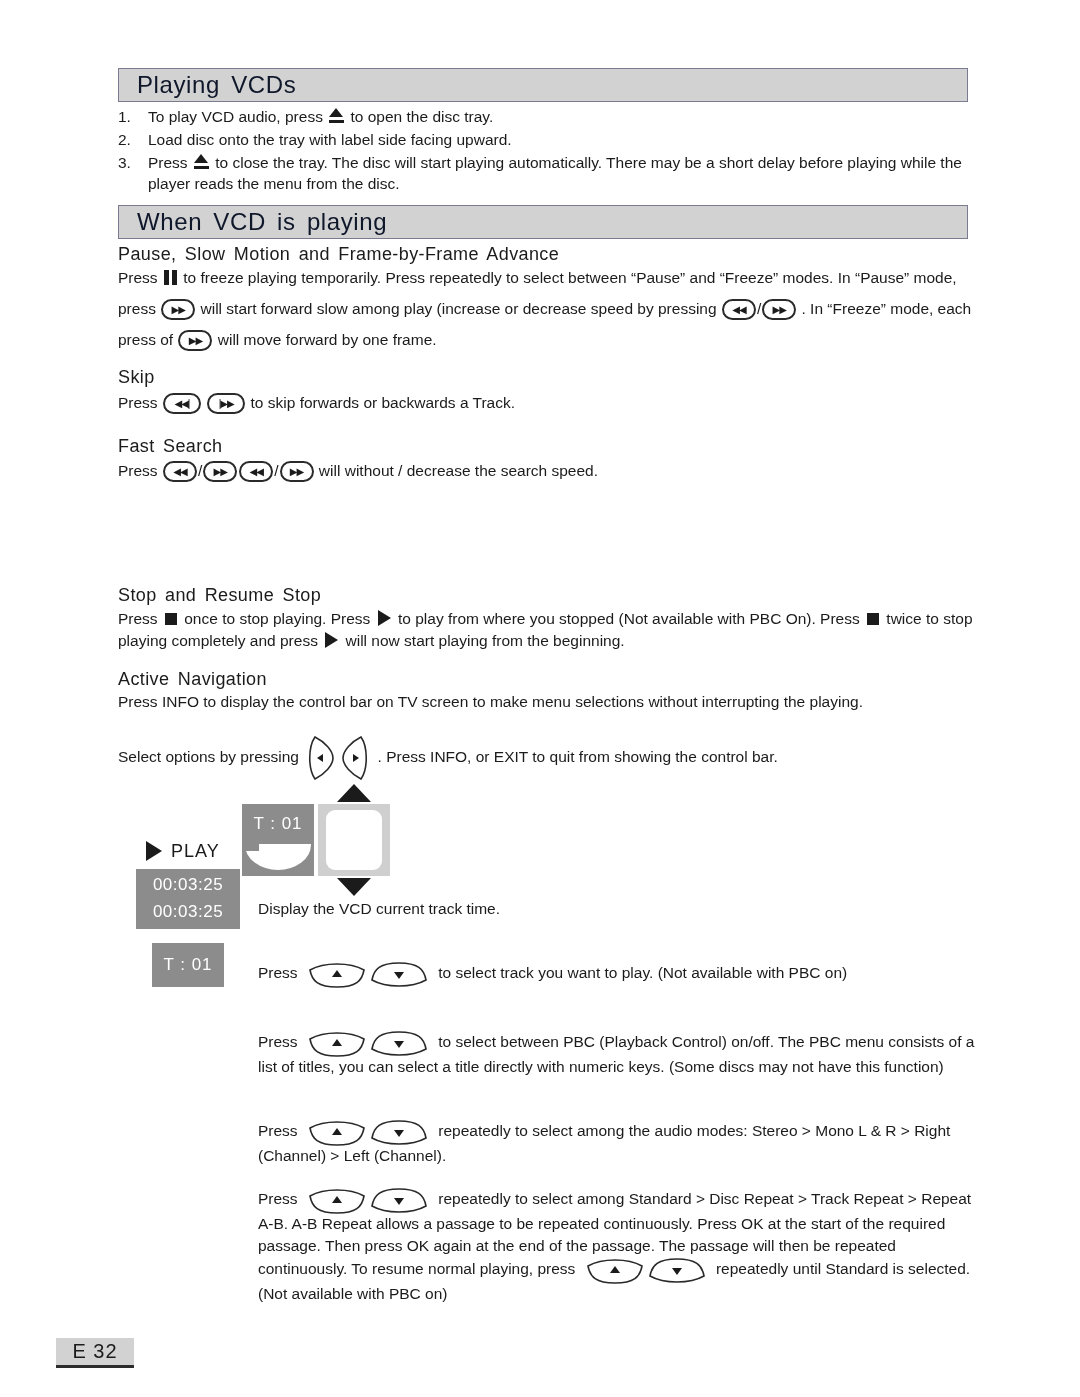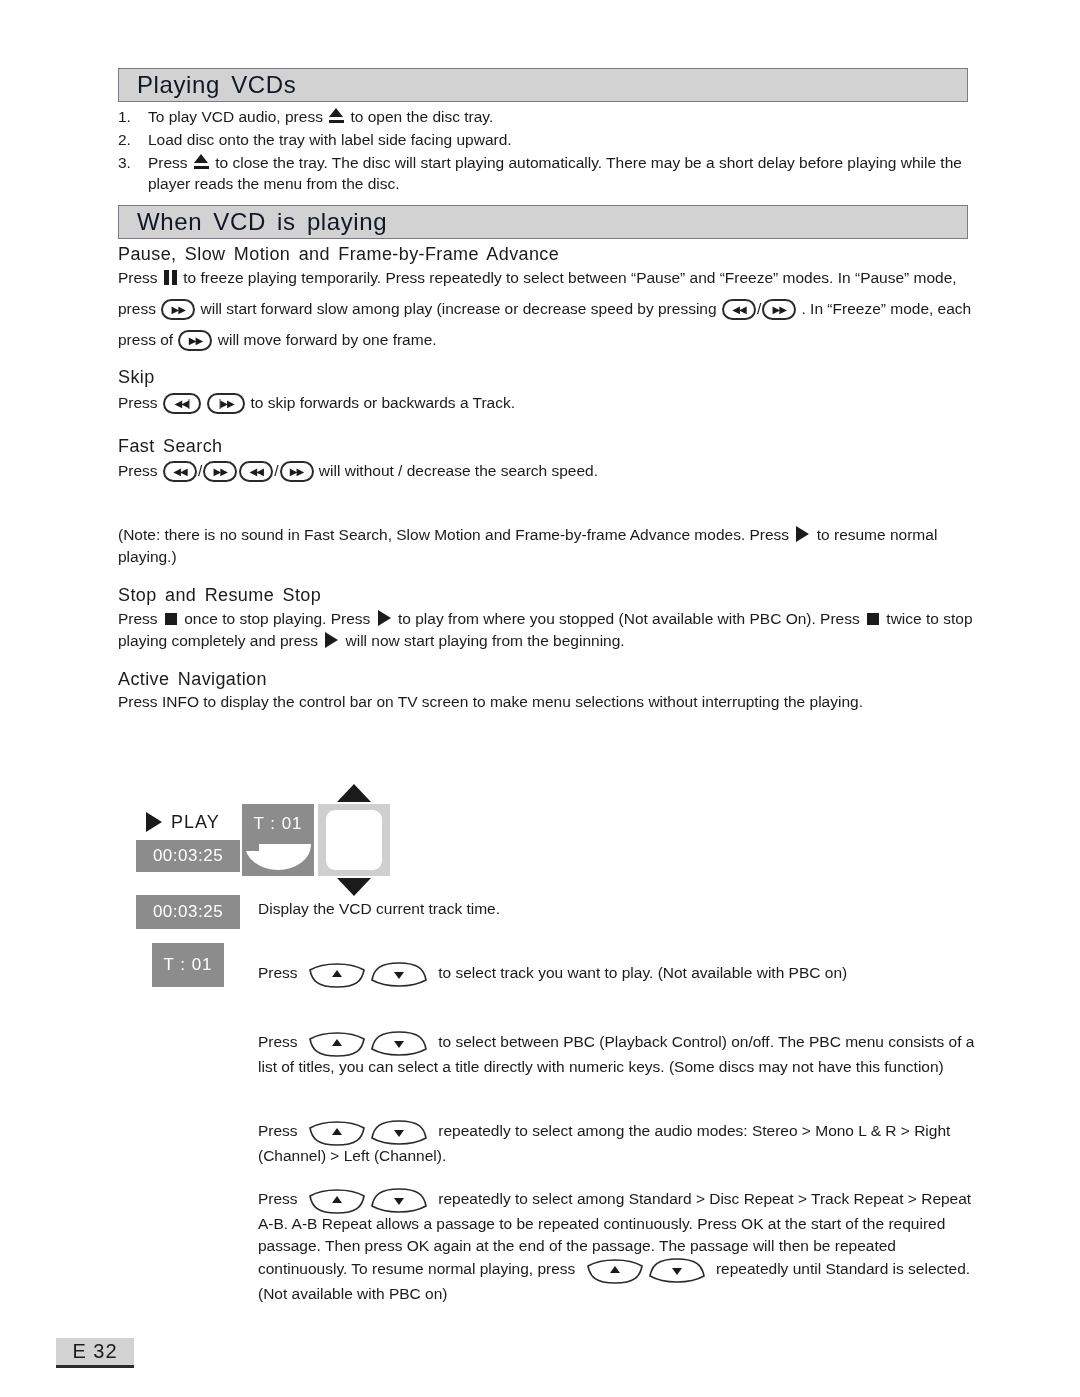--- a/index.html
+++ b/index.html
@@ -170,20 +170,21 @@
     position: absolute;
     width: 104px;
     height: 68px;
   }
   .cb-playrow {
     display: flex;
     align-items: center;
     height: 36px;
     padding-left: 10px;
     box-sizing: border-box;
+    margin-top: 29px;
   }
   .cb-playrow .tri {
     width: 0; height: 0;
     border-left: 16px solid #1b1b1b;
     border-top: 10px solid transparent;
     border-bottom: 10px solid transparent;
     margin-right: 9px;
   }
   .cb-playrow .play-label {
     font-size: 18px;
@@ -353,34 +354,38 @@
       </span>/<span class="btn-round">
         <span class="glyph">▶▶</span>
       </span><span class="btn-round">
         <span class="glyph">◀◀</span>
       </span>/<span class="btn-round">
         <span class="glyph">▶▶</span>
       </span><span> will without /</span>
     <span>decrease the search speed.</span>
   </div>
 
-  <div class="para" style="left:118px; top:524px; width:868px;">
-    <span>(Note: there is no sound in Fast Search, Slow Motion and Frame-by-frame Advance modes.  Press </span><span class="mk-play"></span><span> to</span>
-    <span>resume normal playing.)</span>
-  </div>
 
   <div class="sub-head" style="left:118px; top:585px;">Stop and Resume Stop</div>
   <div class="para" style="left:118px; top:608px; width:868px;">
     <span>Press </span><span class="mk-stop"></span><span> once to stop playing. Press </span><span class="mk-play"></span><span> to play from where you stopped (Not available with PBC On).</span>
     <span>Press </span><span class="mk-stop"></span><span> twice to stop playing completely and press </span><span class="mk-play"></span><span> will now start playing from the beginning.</span>
   </div>
 
   <div class="sub-head" style="left:118px; top:669px;">Active Navigation</div>
   <div class="para" style="left:118px; top:691px; width:868px;">Press INFO to display the control bar on TV screen to make menu selections without interrupting the playing.</div>
 
+  <div class="para" style="left:118px; top:733px; width:868px;">
+    <span>Select options by pressing </span><span class="leafpair"><svg width="62" height="50" viewBox="0 0 62 50" xmlns="http://www.w3.org/2000/svg">
+          <path d="M8 4 C1 14, 1 36, 8 46 C18 41, 26 32, 26 25 C26 18, 18 9, 8 4 Z" fill="#ffffff" stroke="#2a2a2a" stroke-width="1.6"></path>
+          <path d="M54 4 C61 14, 61 36, 54 46 C44 41, 36 32, 36 25 C36 18, 44 9, 54 4 Z" fill="#ffffff" stroke="#2a2a2a" stroke-width="1.6"></path>
+          <polygon points="16,21 16,29 10,25" fill="#1b1b1b"></polygon>
+          <polygon points="46,21 46,29 52,25" fill="#1b1b1b"></polygon>
+        </svg></span><span> .  Press  INFO, or EXIT to quit from showing the control bar.</span>
+  </div>
 
   <div class="ctrlbar" style="left:136px; top:786px; width:300px; height:100px;">
 
     <div class="cb-playcell" style="left:0px; top:18px;">
       <div class="cb-playrow">
         <span class="tri"></span>
         <span class="play-label">PLAY</span>
       </div>
       <div class="cb-time">00:03:25</div>
     </div>

